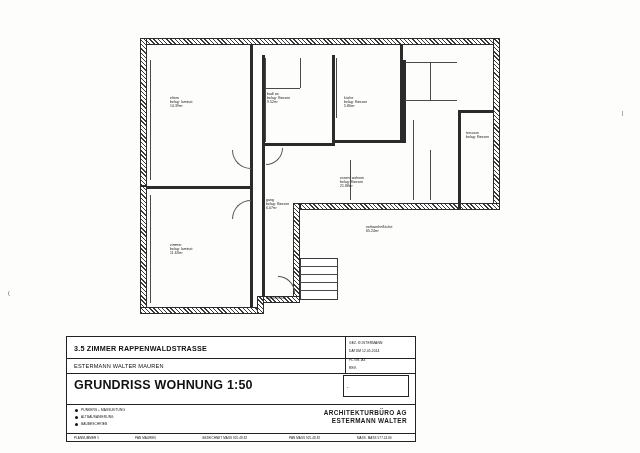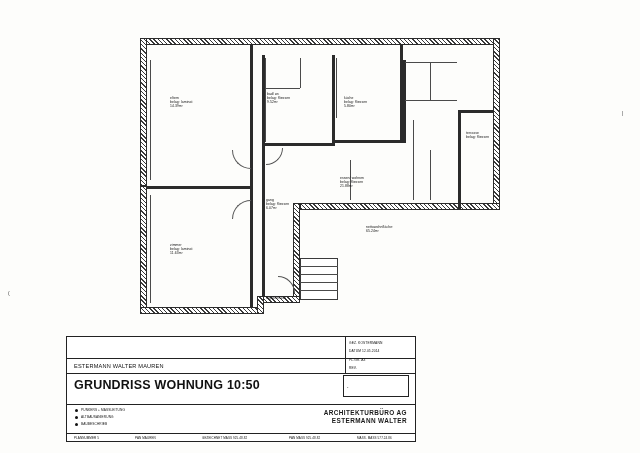--- a/index.html
+++ b/index.html
@@ -168,22 +168,23 @@
   <div class="marker" style="left:8px;top:290px;">(</div>
   <div class="marker" style="left:622px;top:110px;">|</div>
 
   <div id="titleblock">
     <div class="hline" style="top:21px;"></div>
     <div class="hline" style="top:36px;"></div>
     <div class="hline" style="top:67px;"></div>
     <div class="hline" style="top:96px;"></div>
     <div class="vline" style="left:278px;top:0;height:36px;"></div>
 
+    <div class="tb-text" id="tb-project">3.5 ZIMMER RAPPENWALDSTRASSE</div>
     <div class="tb-text" id="tb-owner">ESTERMANN WALTER  MAUREN</div>
-    <div class="tb-text" id="tb-maintitle">GRUNDRISS WOHNUNG 10:50</div>
+    <div class="tb-text" id="tb-maintitle">GRUNDRISS WOHNUNG 1:50</div>
 
     <div class="tb-meta" style="left:282px;top:4px;">GEZ. KOSTERMANN</div>
     <div class="tb-meta" style="left:282px;top:12px;">DATUM 12.05.2014</div>
     <div class="tb-meta" style="left:282px;top:21px;">PL.GR.  A3</div>
     <div class="tb-meta" style="left:282px;top:29px;">REV.</div>
 
     <div id="rev-box">
       <span>-</span>
     </div>
 

